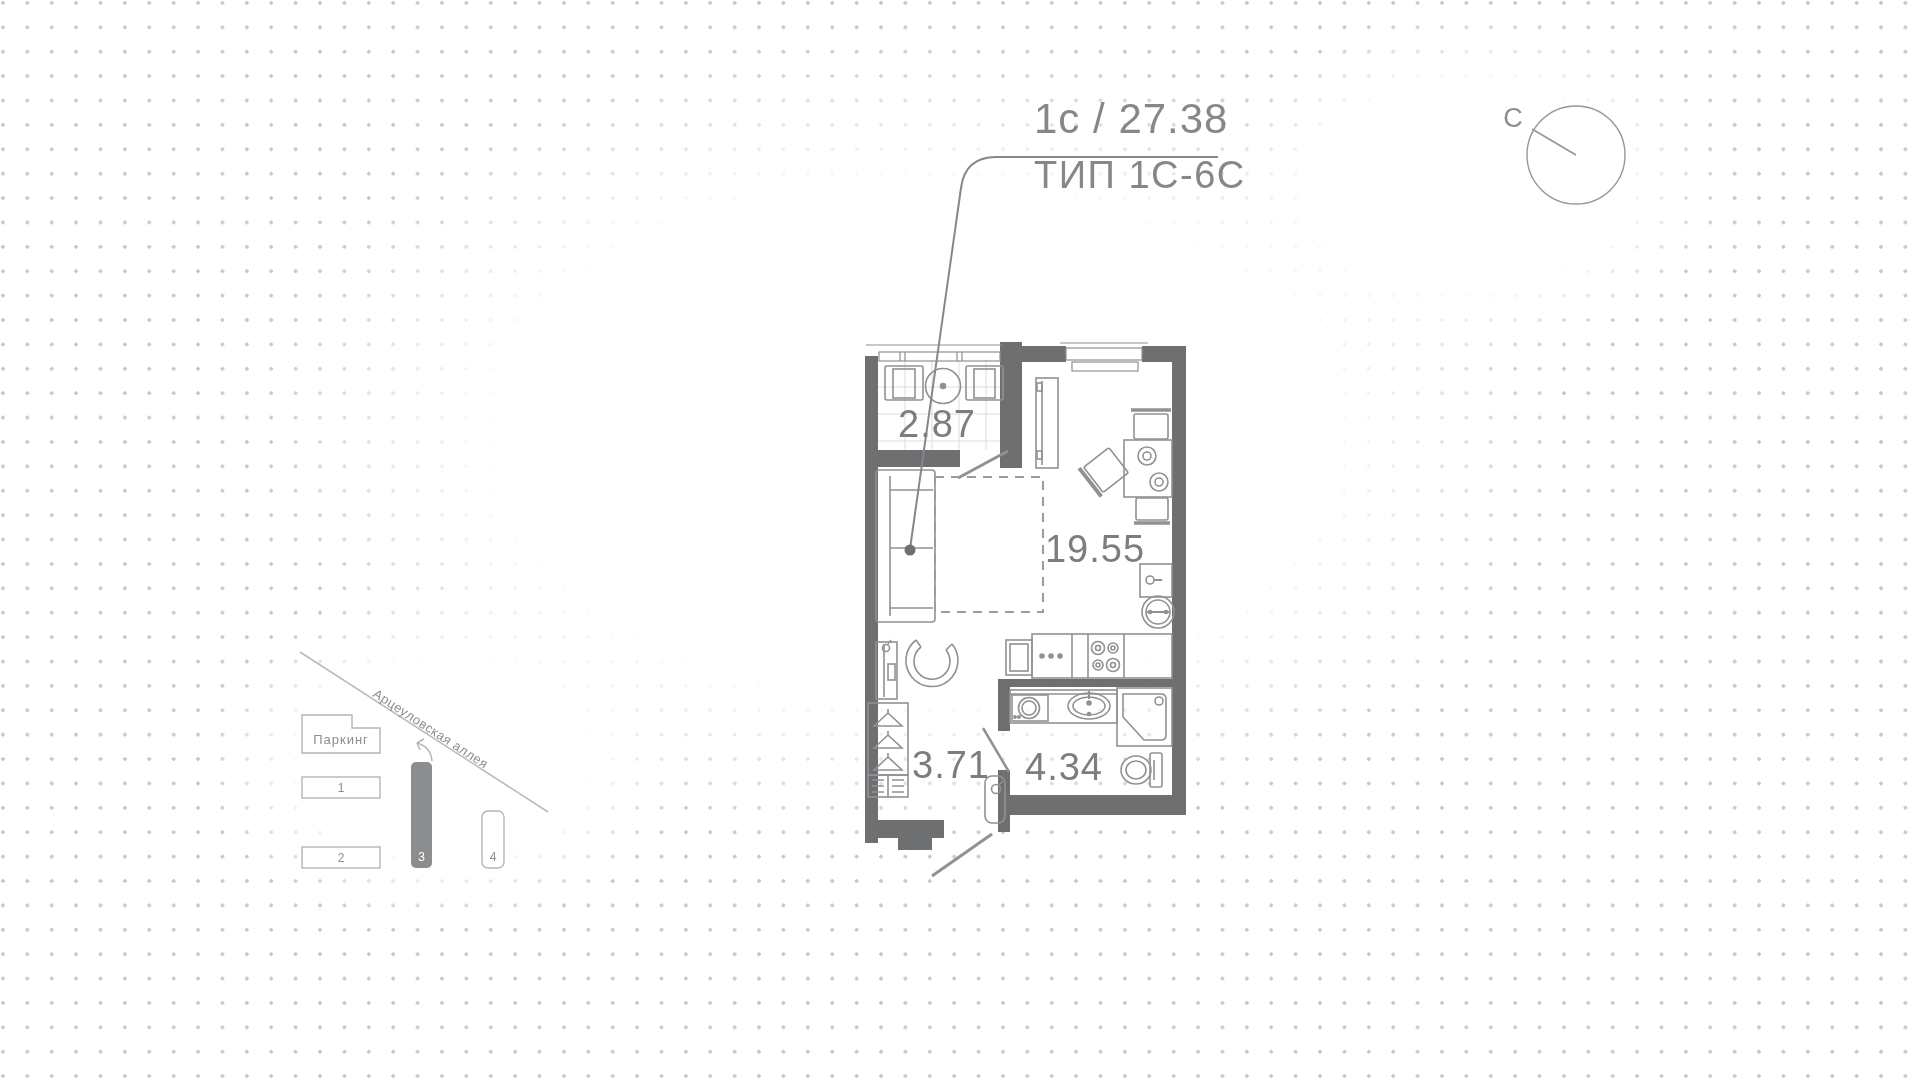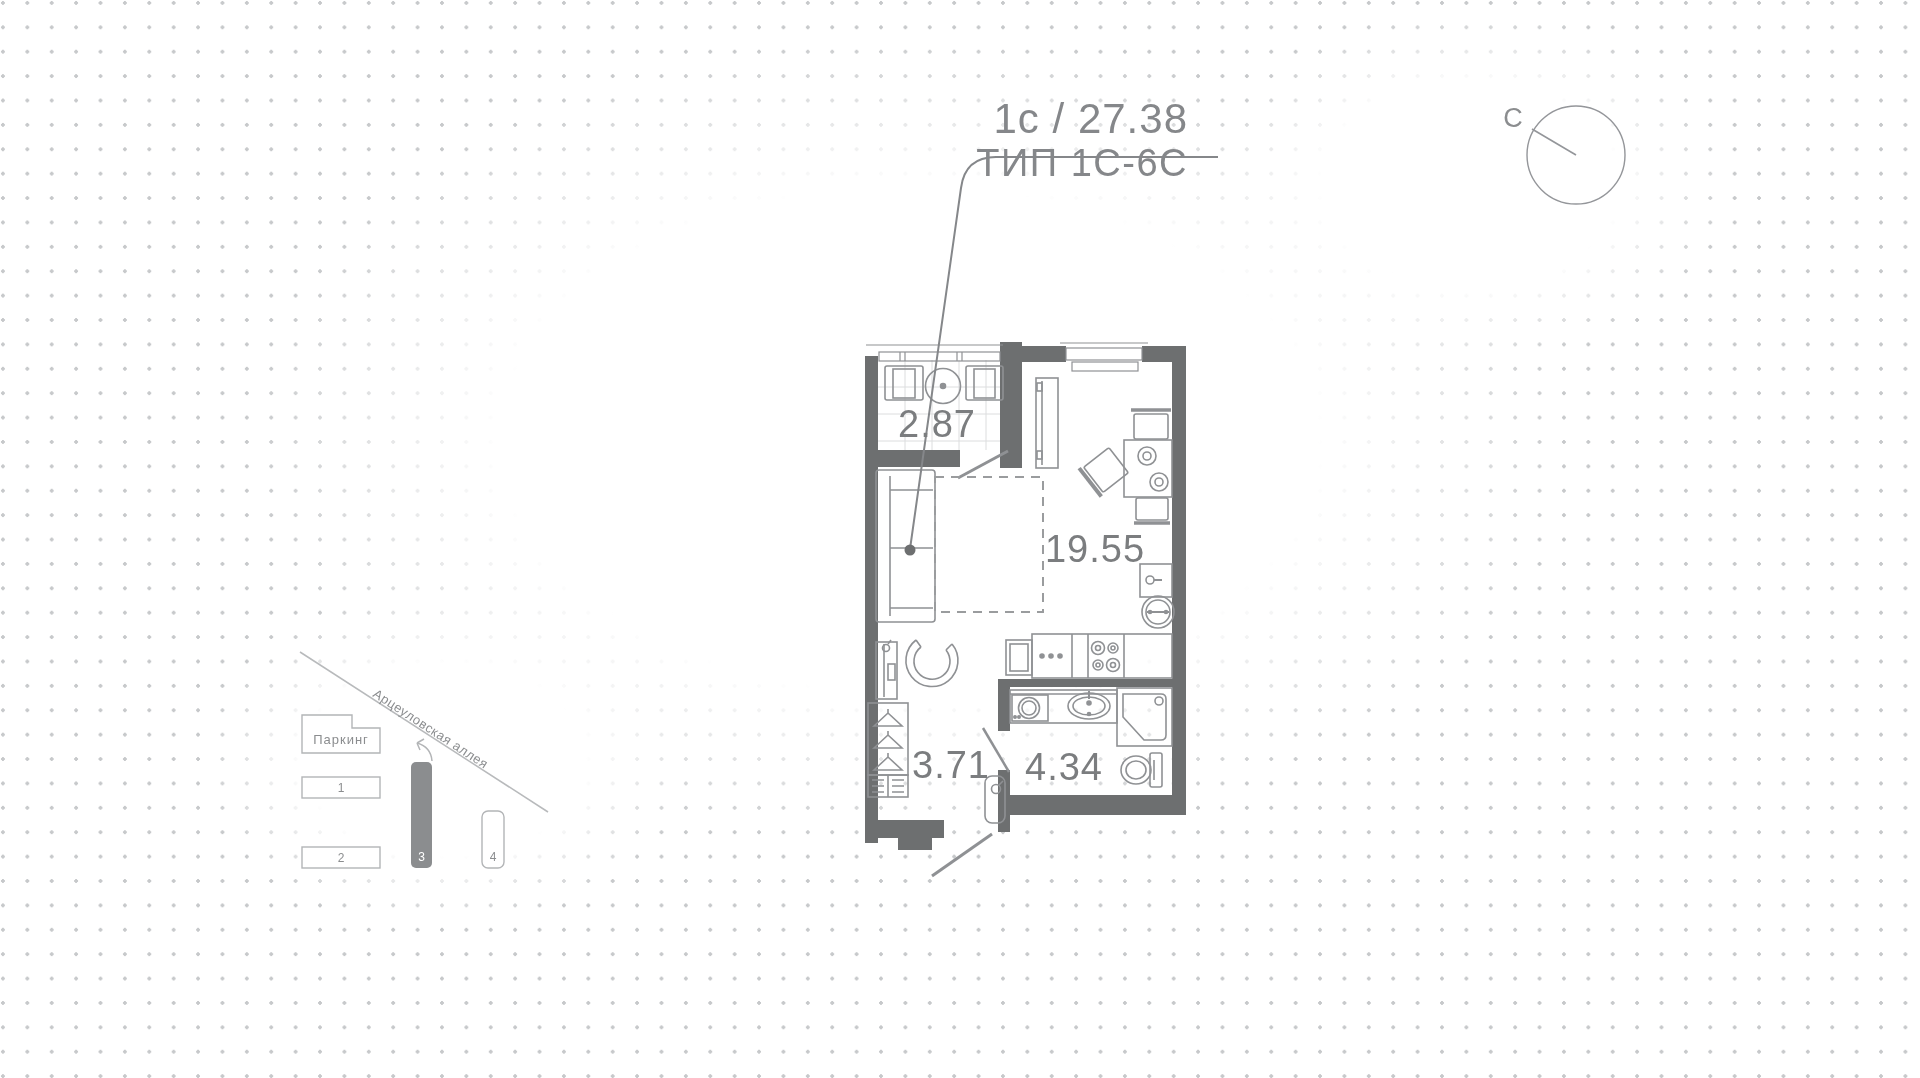--- a/index.html
+++ b/index.html
@@ -12,25 +12,25 @@
     background-image:
       radial-gradient(ellipse 680px 420px at 910px 440px, #ffffff 60%, rgba(255,255,255,0) 97%),
       radial-gradient(ellipse 270px 185px at 1470px 185px, #ffffff 55%, rgba(255,255,255,0) 96%),
       radial-gradient(ellipse 255px 175px at 445px 760px, #ffffff 55%, rgba(255,255,255,0) 96%),
       radial-gradient(circle at 3px 3px, #c7c9cb 1.7px, rgba(255,255,255,0) 1.9px);
     background-size:auto,auto,auto,24.4px 24.4px;
     background-repeat:no-repeat,no-repeat,no-repeat,repeat;
   }
   .abs{position:absolute;}
   .title-block{
-    left:948px;top:96px;width:240px;
-    text-align:right;color:#85878a;
+    left:1034px;top:96px;width:240px;
+    text-align:left;color:#85878a;
   }
   .title-line1{font-size:42px;line-height:46px;letter-spacing:1px;white-space:nowrap;}
-  .title-line2{font-size:38px;line-height:42px;letter-spacing:1.5px;white-space:nowrap;margin-top:0;}
+  .title-line2{font-size:38px;line-height:42px;letter-spacing:1.5px;white-space:nowrap;margin-top:12px;}
   svg text{font-family:"Liberation Sans","DejaVu Sans",sans-serif;}
   .room-label{fill:#7b7d7f;font-size:38px;letter-spacing:1px;}
   .mm-label{fill:#8b8d8f;font-size:13px;}
   .mm-label-sm{fill:#8b8d8f;font-size:12px;}
 </style>
 </head>
 <body>
 
 <div class="stage">
 

